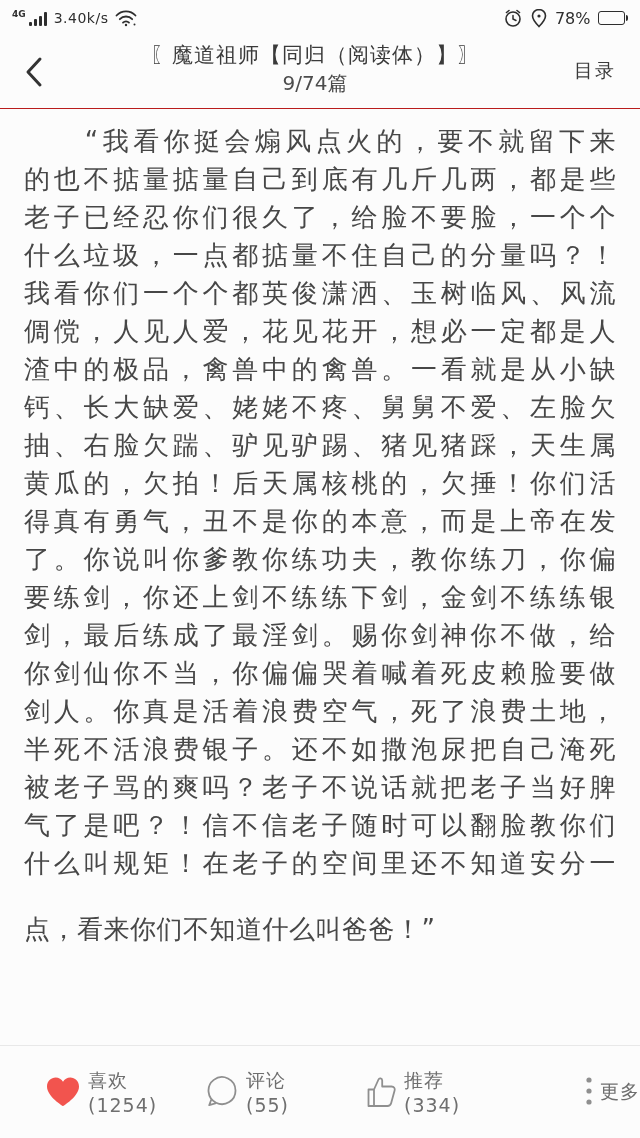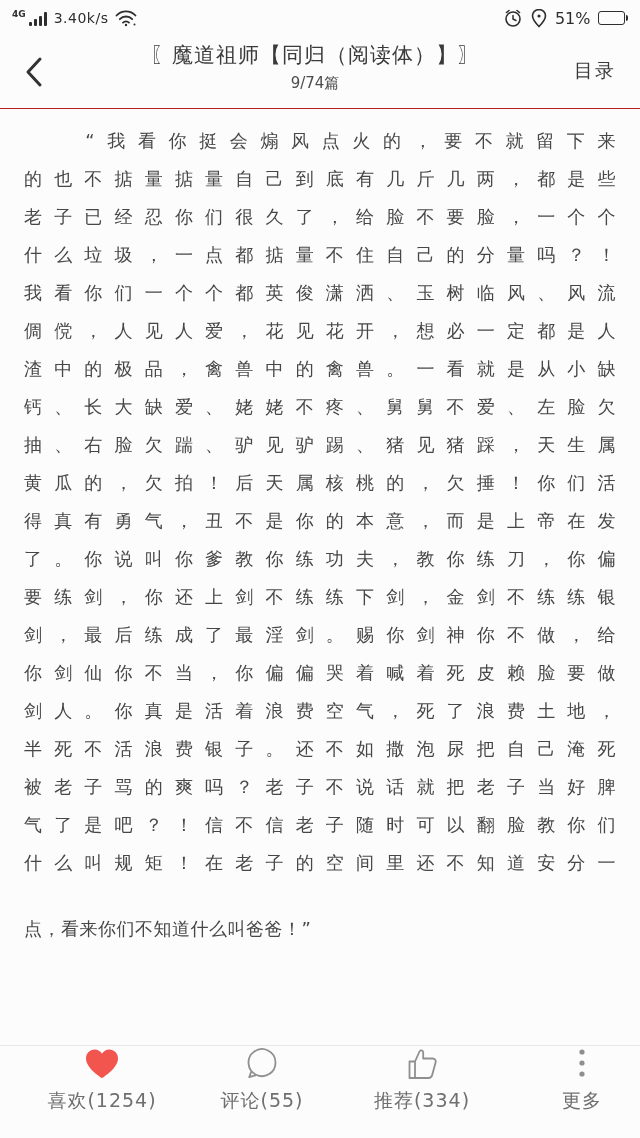--- a/index.html
+++ b/index.html
@@ -27,40 +27,40 @@
   .batt .tip{width:2.5px;height:6px;background:#2e2e2e;border-radius:0 2px 2px 0;margin-left:1px;}
 
   
   .header{
     height:74px;flex:0 0 auto;position:relative;
     border-bottom:1px solid #b91c1c;background:#fcfcfc;
   }
   .back-btn{position:absolute;left:14px;top:16px;width:40px;height:44px;display:flex;align-items:center;justify-content:center;cursor:pointer;}
   .head-center{position:absolute;left:70px;right:80px;top:4px;text-align:center;}
   .title{font-size:21px;color:#3a3a3a;letter-spacing:1px;line-height:34px;white-space:nowrap;}
-  .progress{font-size:15px;color:#4c4c4c;line-height:22px;}
+  .progress{font-size:20px;color:#4c4c4c;line-height:22px;}
   .toc-btn{position:absolute;right:18px;top:18px;font-size:19px;color:#3a3a3a;padding:6px;cursor:pointer;letter-spacing:2px;}
 
   
   .content{
     flex:1 1 auto;padding:13px 24px 0 24px;overflow:hidden;
   }
   .line{
-    font-size:18px;height:38px;line-height:38px;color:#474747;
+    font-size:26px;height:38px;line-height:38px;color:#474747;
     text-align:justify;text-align-last:justify;letter-spacing:0.5px;
     white-space:nowrap;
   }
   .line.last{text-align:center;text-align-last:left;margin-top:28px;}
 
   
   .bottom-bar{
     height:92px;flex:0 0 auto;border-top:1px solid #e8e8e8;background:#fcfcfc;
     display:flex;align-items:stretch;
   }
-  .bb-item{flex:1 1 0;display:flex;flex-direction:column;align-items:center;justify-content:flex-start;gap:6px;cursor:pointer;margin-left:44px;}
+  .bb-item{flex:1 1 0;display:flex;flex-direction:row;align-items:center;justify-content:flex-end;gap:6px;cursor:pointer;margin-left:44px;}
   .bb-icon{height:36px;display:flex;align-items:center;justify-content:center;}
   .bb-label{font-size:19px;color:#6f6f6f;letter-spacing:1px;}
   svg{display:block;}
 </style>
 </head>
 <body>
 
 <div class="phone">
 
   <div class="status-bar">
@@ -84,21 +84,21 @@
     <div class="sb-right">
       <svg width="20" height="20" viewBox="0 0 20 20">
         <circle cx="10" cy="11" r="7" fill="none" stroke="#2e2e2e" stroke-width="1.6"></circle>
         <path d="M10 7.5 V 11 L 13 12.5" fill="none" stroke="#2e2e2e" stroke-width="1.5" stroke-linecap="round"></path>
         <path d="M3.5 4.5 L 6 2.5 M16.5 4.5 L 14 2.5" stroke="#2e2e2e" stroke-width="1.6" stroke-linecap="round"></path>
       </svg>
       <svg width="18" height="20" viewBox="0 0 18 20">
         <path d="M9 1.5 C 5.2 1.5 2.5 4.3 2.5 7.8 C 2.5 12 9 18.5 9 18.5 C 9 18.5 15.5 12 15.5 7.8 C 15.5 4.3 12.8 1.5 9 1.5 Z" fill="none" stroke="#2e2e2e" stroke-width="1.6"></path>
         <circle cx="9" cy="8" r="1.6" fill="#2e2e2e"></circle>
       </svg>
-      <span>51%</span>
+      <span>78%</span>
       <span class="batt">
         <span class="case"><span class="fill" style="width:82%"></span></span>
         <span class="tip"></span>
       </span>
     </div>
   </div>
 
   <div class="header">
     <div class="back-btn">
       <svg width="22" height="34" viewBox="0 0 22 34">

